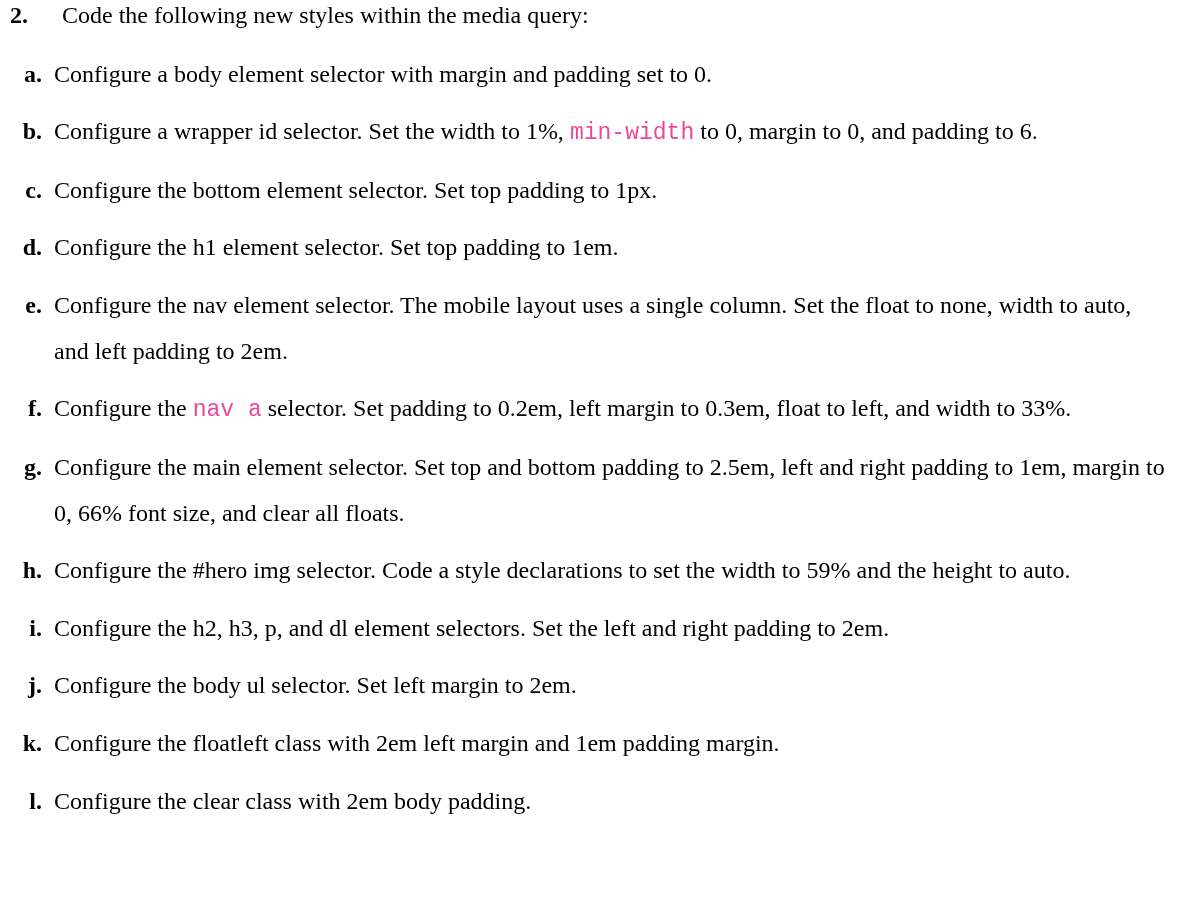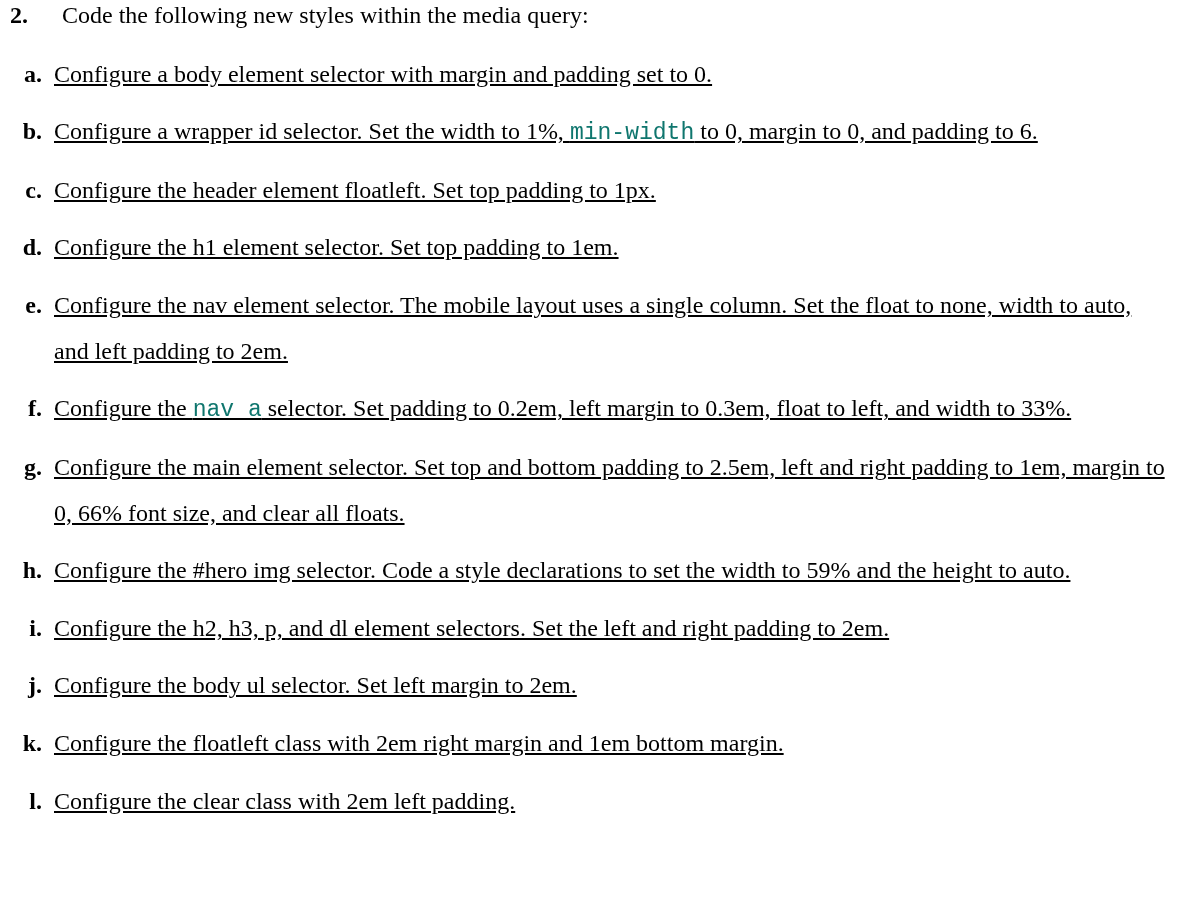--- a/index.html
+++ b/index.html
@@ -46,25 +46,24 @@
       flex: 0 0 44px;
       text-align: right;
       padding-right: 12px;
       font-weight: 700;
       box-sizing: border-box;
     }
     .body {
       flex: 1;
       padding-right: 24px;
       line-height: 1.9;
-      text-decoration: underline;
     }
     code.kw {
       font-family: ui-monospace, SFMono-Regular, Menlo, Consolas, "Liberation Mono", monospace;
-      color: #0f766e;
+      color: #ec4899;
       font-size: 0.96em;
     }
   </style>
 </head>
 <body>
 
 <div class="page">
 
   <div class="row top-row">
     <div class="top-num">2.</div>
@@ -75,21 +74,21 @@
       <li class="item">
         <div class="letter">a.</div>
         <div class="body"><span>Configure a body element selector with margin and padding set to 0.</span></div>
       </li>
       <li class="item">
         <div class="letter">b.</div>
         <div class="body"><span>Configure a wrapper id selector. Set the width to 1%, </span><code class="kw">min-width</code><span> to 0, margin to 0, and padding to 6.</span></div>
       </li>
       <li class="item">
         <div class="letter">c.</div>
-        <div class="body"><span>Configure the header element floatleft. Set top padding to 1px.</span></div>
+        <div class="body"><span>Configure the bottom element selector. Set top padding to 1px.</span></div>
       </li>
       <li class="item">
         <div class="letter">d.</div>
         <div class="body"><span>Configure the h1 element selector. Set top padding to 1em.</span></div>
       </li>
       <li class="item">
         <div class="letter">e.</div>
         <div class="body"><span>Configure the nav element selector. The mobile layout uses a single column. Set the float to none, width to auto, and left padding to 2em.</span></div>
       </li>
       <li class="item">
@@ -107,21 +106,21 @@
       <li class="item">
         <div class="letter">i.</div>
         <div class="body"><span>Configure the h2, h3, p, and dl element selectors. Set the left and right padding to 2em.</span></div>
       </li>
       <li class="item">
         <div class="letter">j.</div>
         <div class="body"><span>Configure the body ul selector. Set left margin to 2em.</span></div>
       </li>
       <li class="item">
         <div class="letter">k.</div>
-        <div class="body"><span>Configure the floatleft class with 2em right margin and 1em bottom margin.</span></div>
+        <div class="body"><span>Configure the floatleft class with 2em left margin and 1em padding margin.</span></div>
       </li>
       <li class="item">
         <div class="letter">l.</div>
-        <div class="body"><span>Configure the clear class with 2em left padding.</span></div>
+        <div class="body"><span>Configure the clear class with 2em body padding.</span></div>
       </li>
     </ol>
 
 </div>
 
 </body></html>

